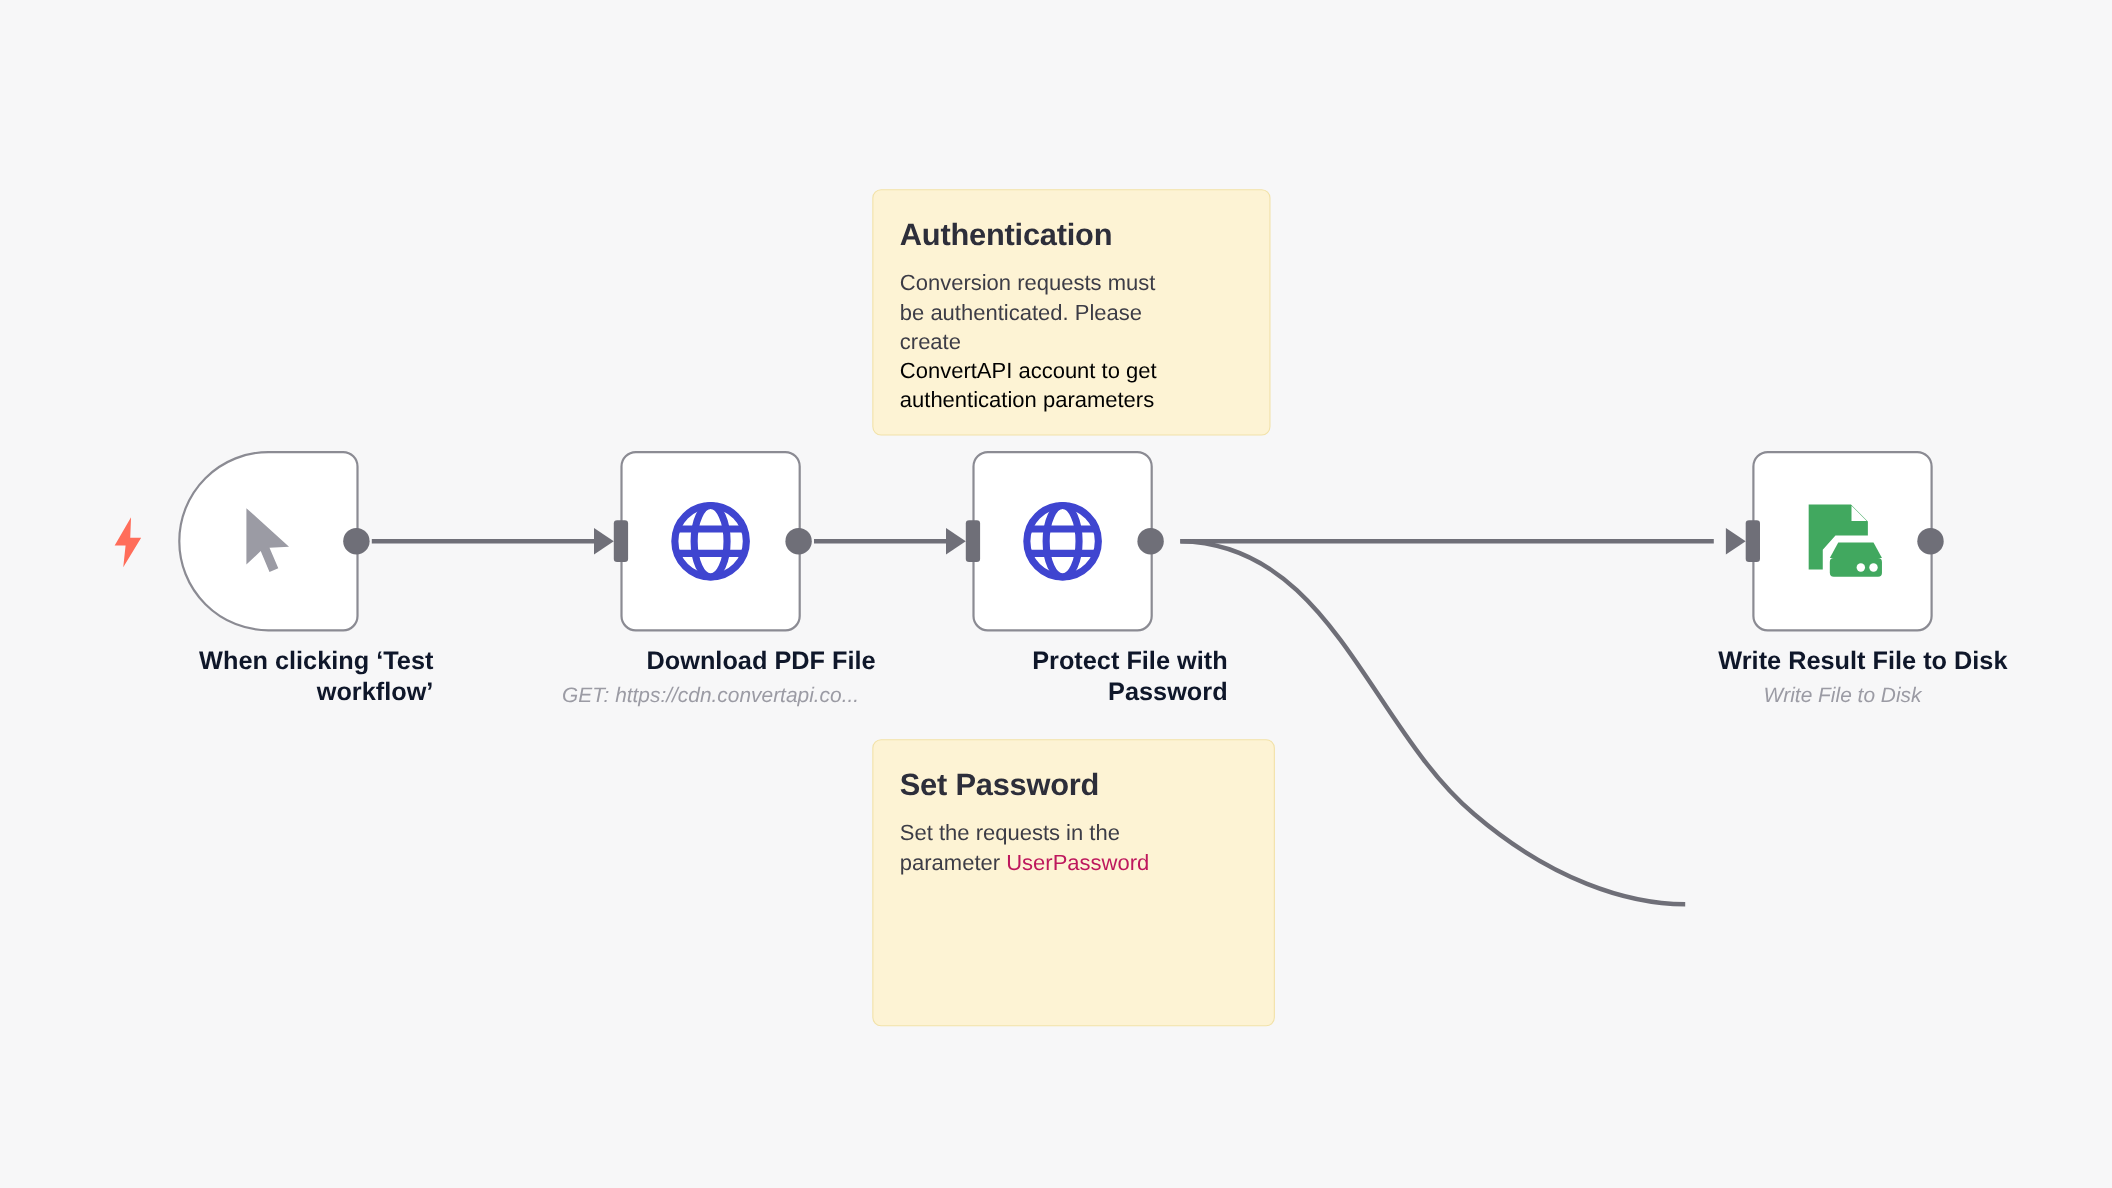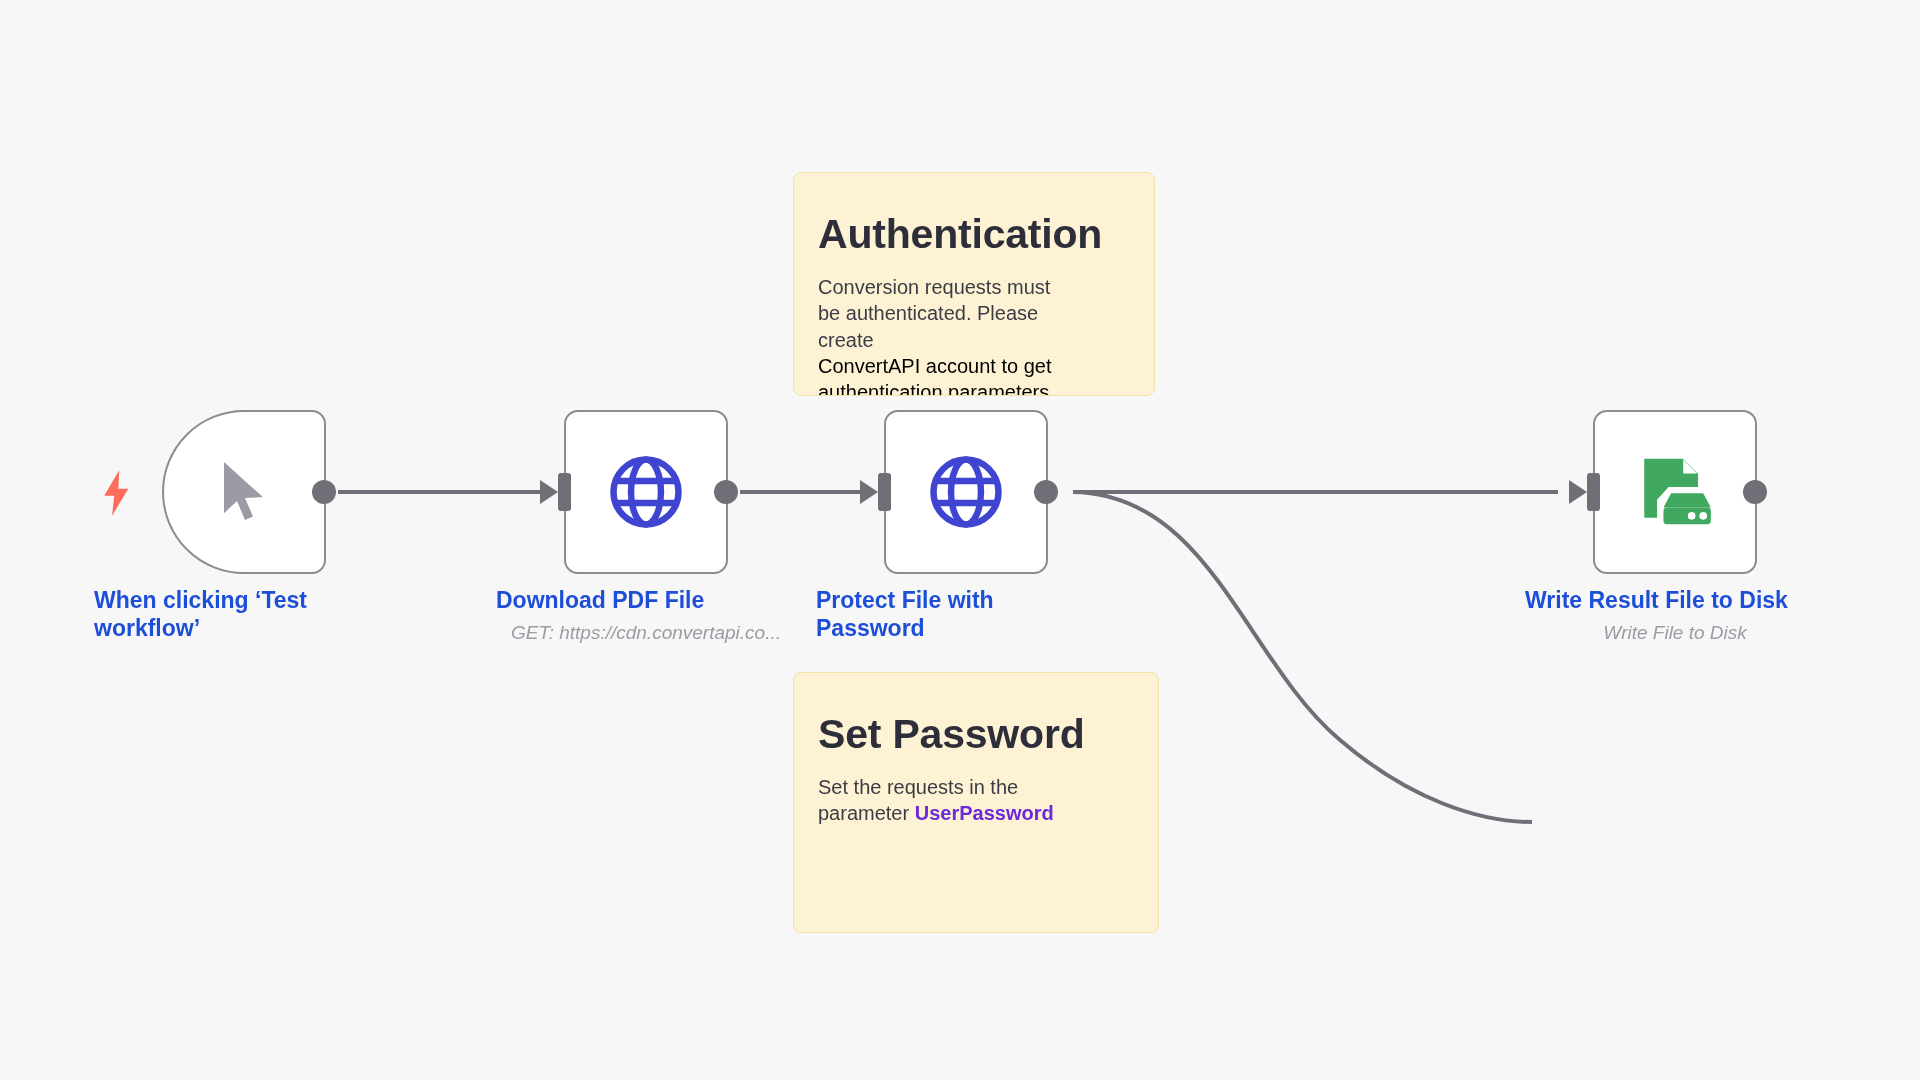--- a/index.html
+++ b/index.html
@@ -29,35 +29,35 @@
   .sticky {
     position: absolute;
     background: #fdf3d4;
     border: 1px solid #f2e2a8;
     border-radius: 8px;
     box-sizing: border-box;
     overflow: hidden;
     padding: 22px 24px 18px 24px;
   }
   .sticky-title {
-    font-size: 41px;
+    font-size: 28px;
     font-weight: bold;
     color: #2d2e3a;
-    margin: 17px 0 16px 0;
+    margin: 3px 0 16px 0;
     line-height: 1.12;
     letter-spacing: -0.2px;
   }
   .sticky-body {
     font-size: 20px;
     color: #3c3c46;
     line-height: 1.32;
     margin: 0;
   }
   .sticky-body .lnk { color: #000000; }
-  .sticky-body .bold { font-weight: bold; color: #6d28d9; }
+  .sticky-body .bold { font-weight: normal; color: #be185d; }
   
   .node-wrap {
     position: absolute;
   }
   .node-box {
     position: relative;
     width: 164px;
     height: 164px;
     background: #ffffff;
     border: 2.5px solid #8b8b93;
@@ -69,24 +69,24 @@
   }
   .node-box.trigger {
     border-radius: 82px 14px 14px 82px;
   }
   .node-label {
     position: absolute;
     left: 50%;
     transform: translateX(-50%);
     top: 176px;
     width: 300px;
-    text-align: left;
+    text-align: right;
     font-size: 23px;
     font-weight: bold;
-    color: #1d4ed8;
+    color: #0f172a;
     line-height: 1.22;
     white-space: pre-line;
   }
   .node-sub {
     position: absolute;
     left: 50%;
     transform: translateX(-50%);
     width: 330px;
     text-align: center;
     font-size: 19px;

